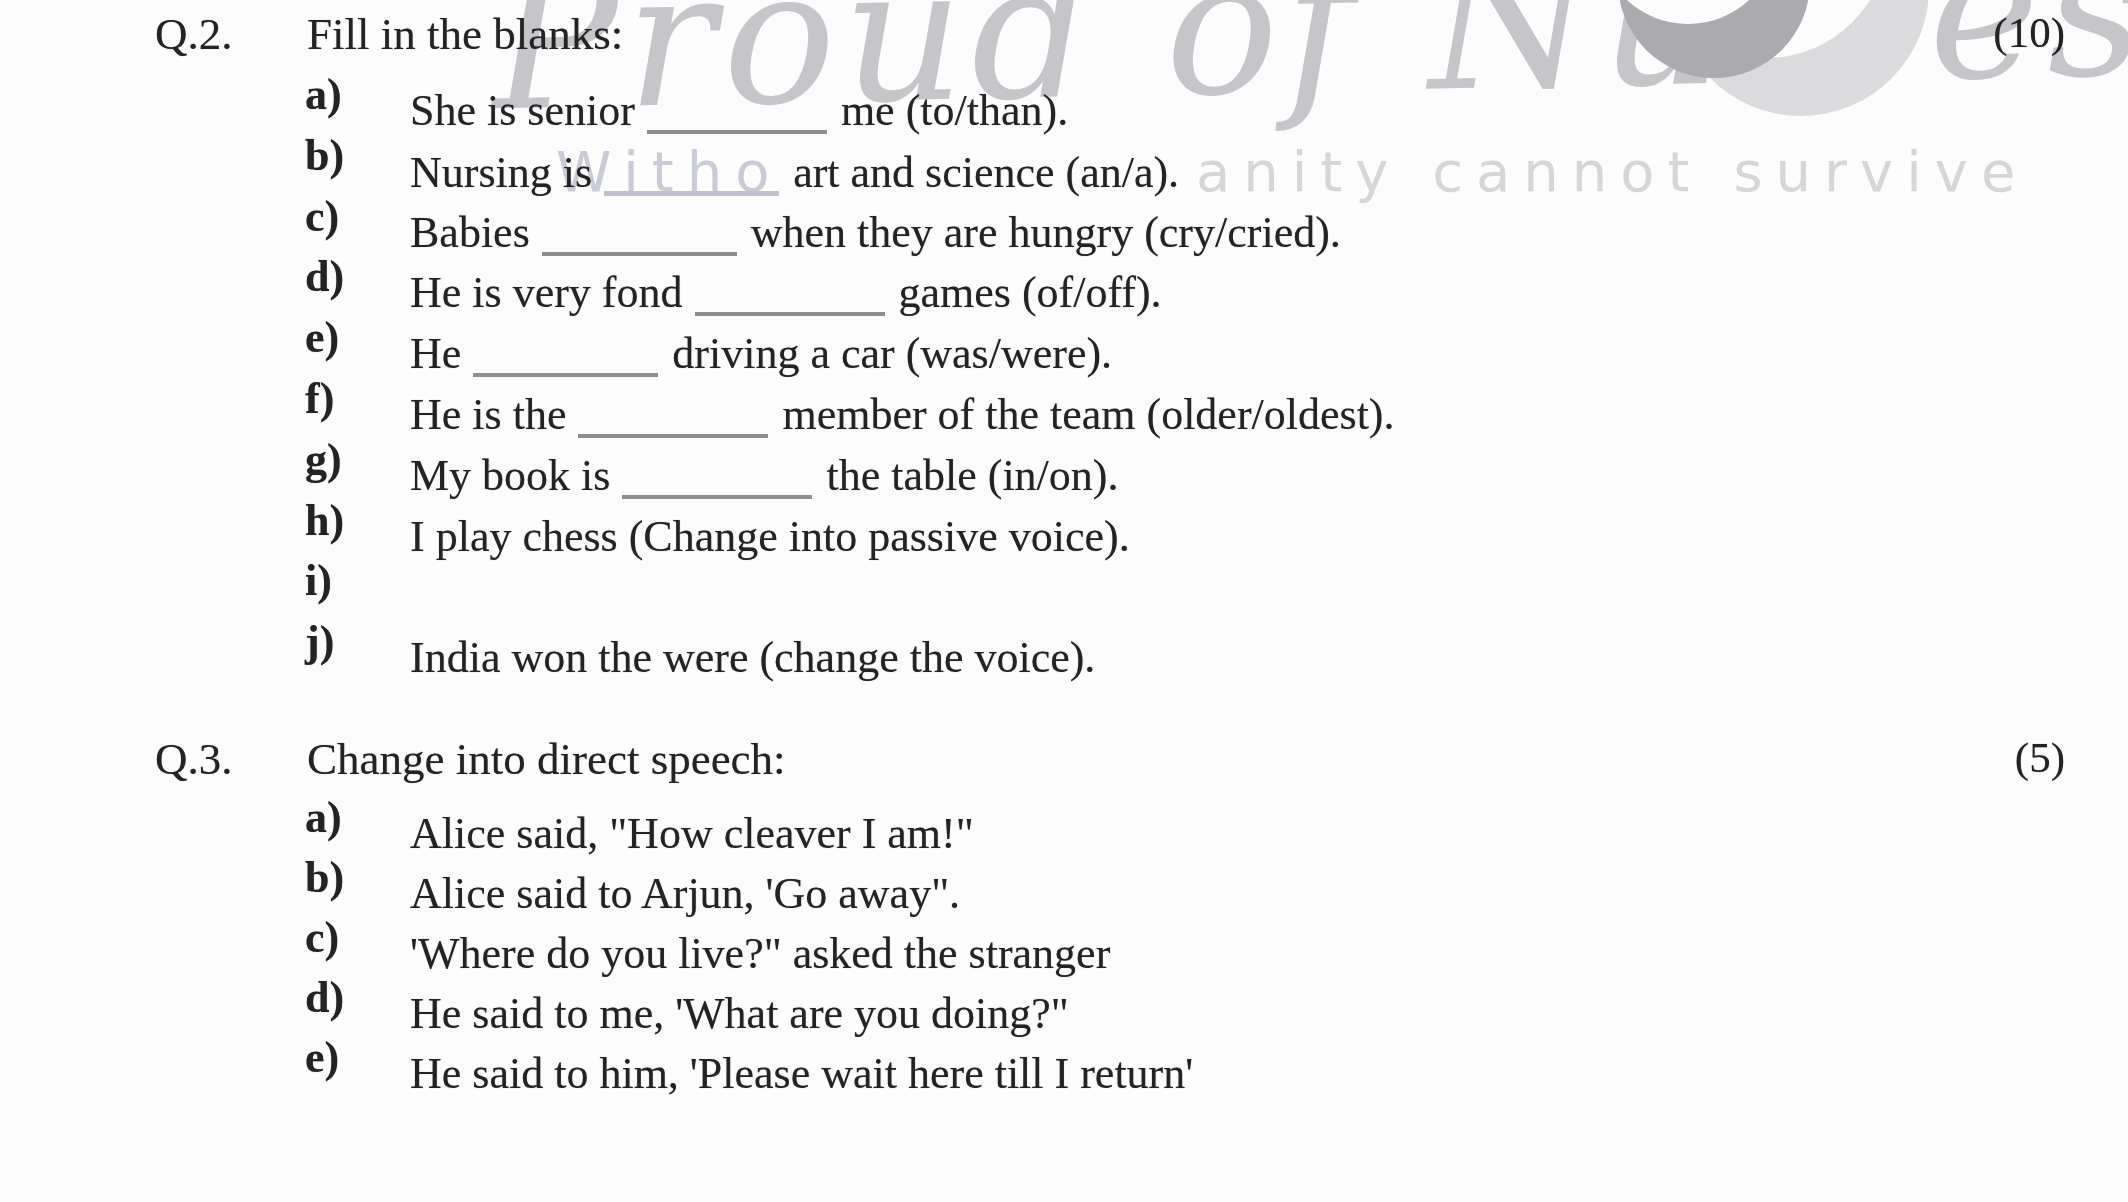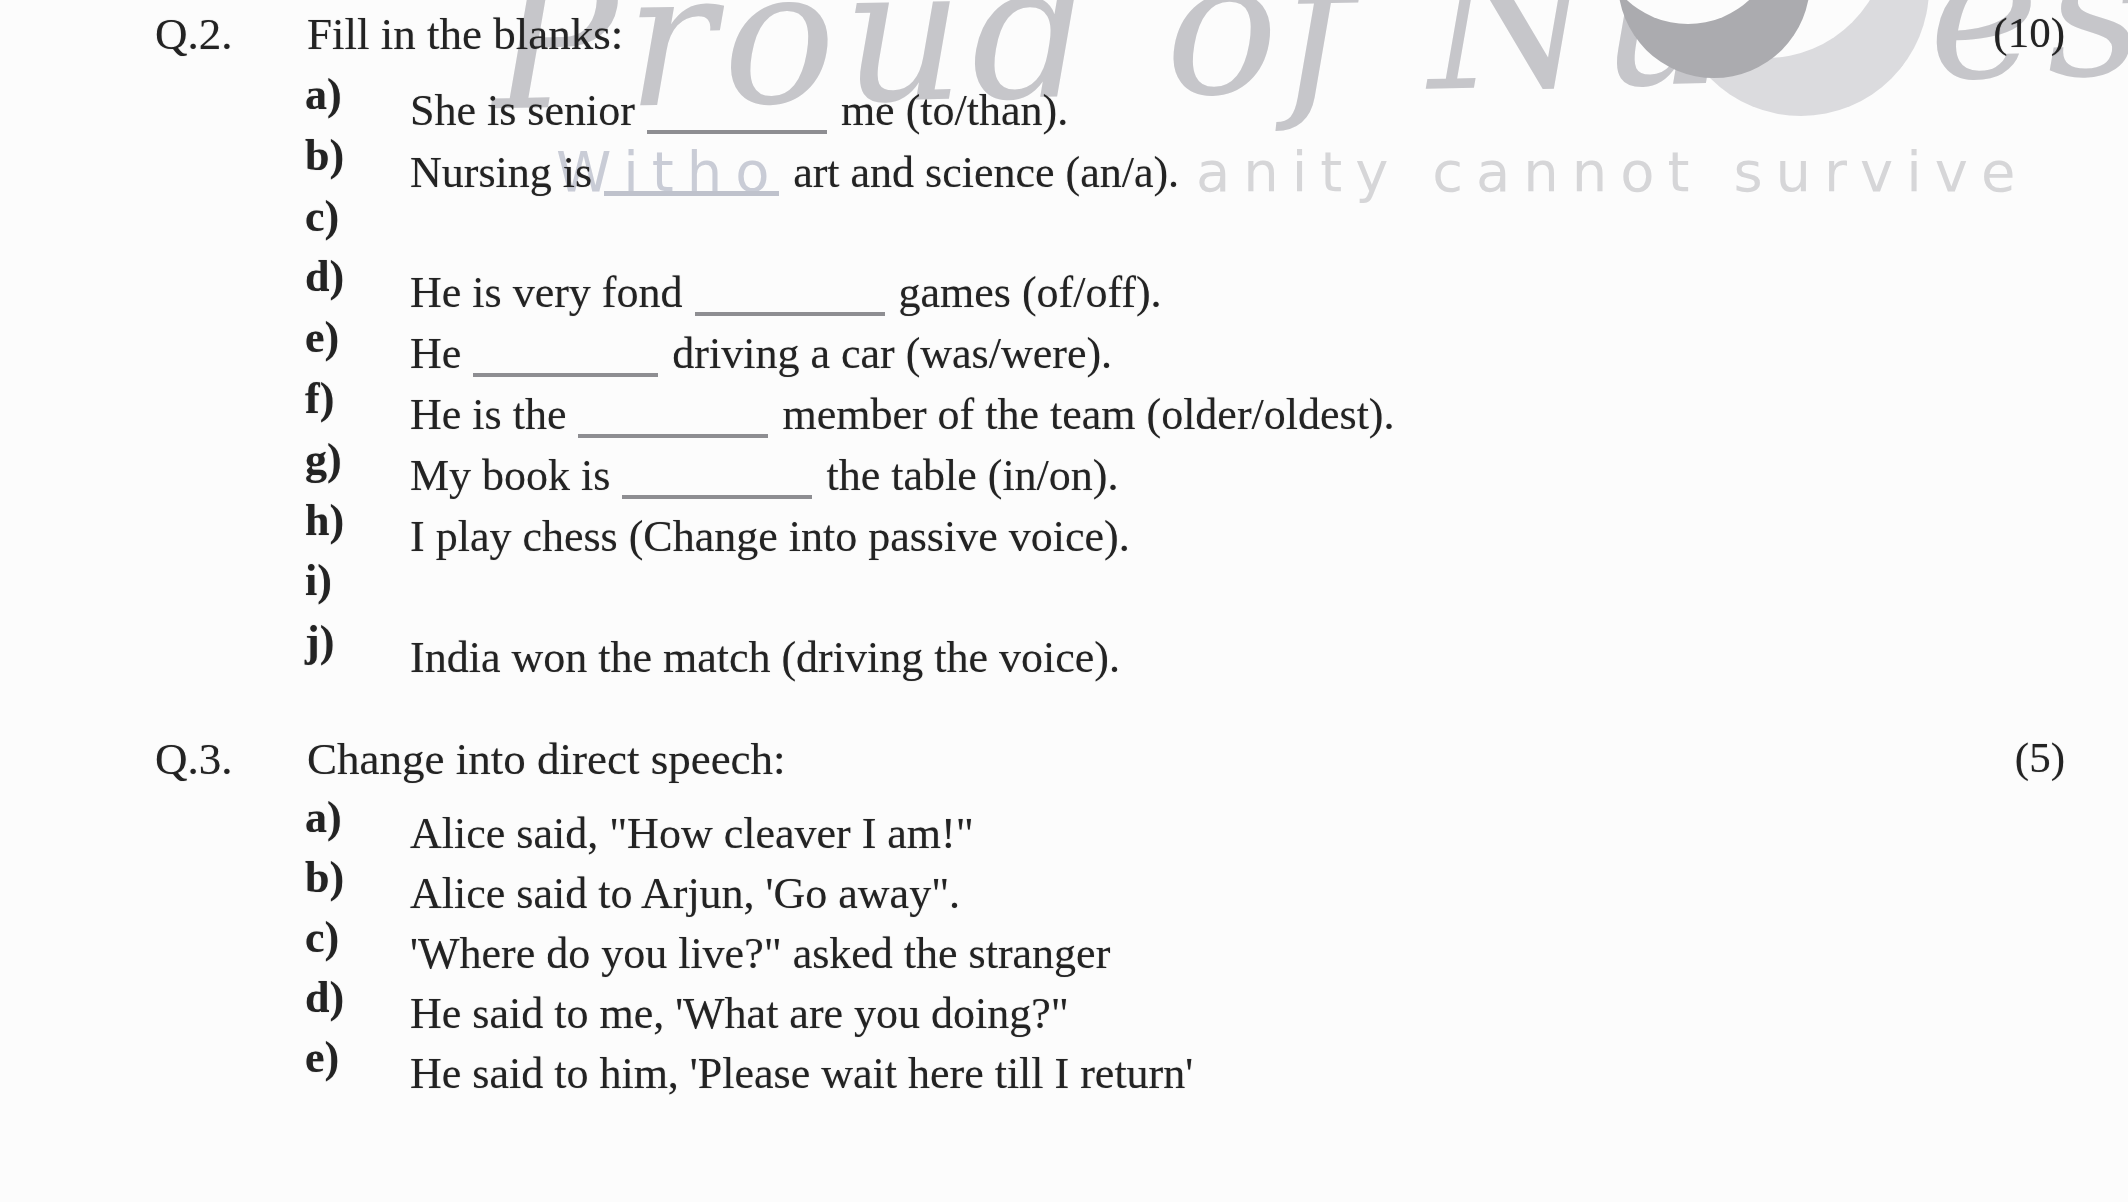--- a/index.html
+++ b/index.html
@@ -78,20 +78,21 @@
       <div class="item" style="top: 69px;">
         <span class="lbl">a)</span>
         <div class="txt"><span>She is senior</span><span class="blank" style="width: 180px;"></span><span>me (to/than).</span></div>
       </div>
       <div class="item" style="top: 129.8px;">
         <span class="lbl">b)</span>
         <div class="txt"><span>Nursing is</span><span class="blank light" style="width: 175px;"></span><span>art and science (an/a).</span></div>
       </div>
       <div class="item" style="top: 190.6px;">
         <span class="lbl">c)</span>
+        <div class="txt"><span>Babies</span><span class="blank" style="width: 195px;"></span><span>when they are hungry (cry/cried).</span></div>
       </div>
       <div class="item" style="top: 251.4px;">
         <span class="lbl">d)</span>
         <div class="txt"><span>He is very fond</span><span class="blank" style="width: 190px;"></span><span>games (of/off).</span></div>
       </div>
       <div class="item" style="top: 312.2px;">
         <span class="lbl">e)</span>
         <div class="txt"><span>He</span><span class="blank" style="width: 185px;"></span><span>driving a car (was/were).</span></div>
       </div>
       <div class="item" style="top: 373px;">
@@ -104,21 +105,21 @@
       </div>
       <div class="item" style="top: 494.6px;">
         <span class="lbl">h)</span>
         <div class="txt"><span>I play chess (Change into passive voice).</span></div>
       </div>
       <div class="item" style="top: 555.4px;">
         <span class="lbl">i)</span>
       </div>
       <div class="item" style="top: 616.2px;">
         <span class="lbl">j)</span>
-        <div class="txt"><span>India won the match (driving the voice).</span></div>
+        <div class="txt"><span>India won the were (change the voice).</span></div>
       </div>
     </div>
 
   <div class="qrow" id="q3-header">
     <span class="qnum">Q.3.</span>
     <span class="qtitle">Change into direct speech:</span>
     <span class="qmarks">(5)</span>
   </div>
   <div id="items-q1">
       <div class="item" style="top: 792px;">

